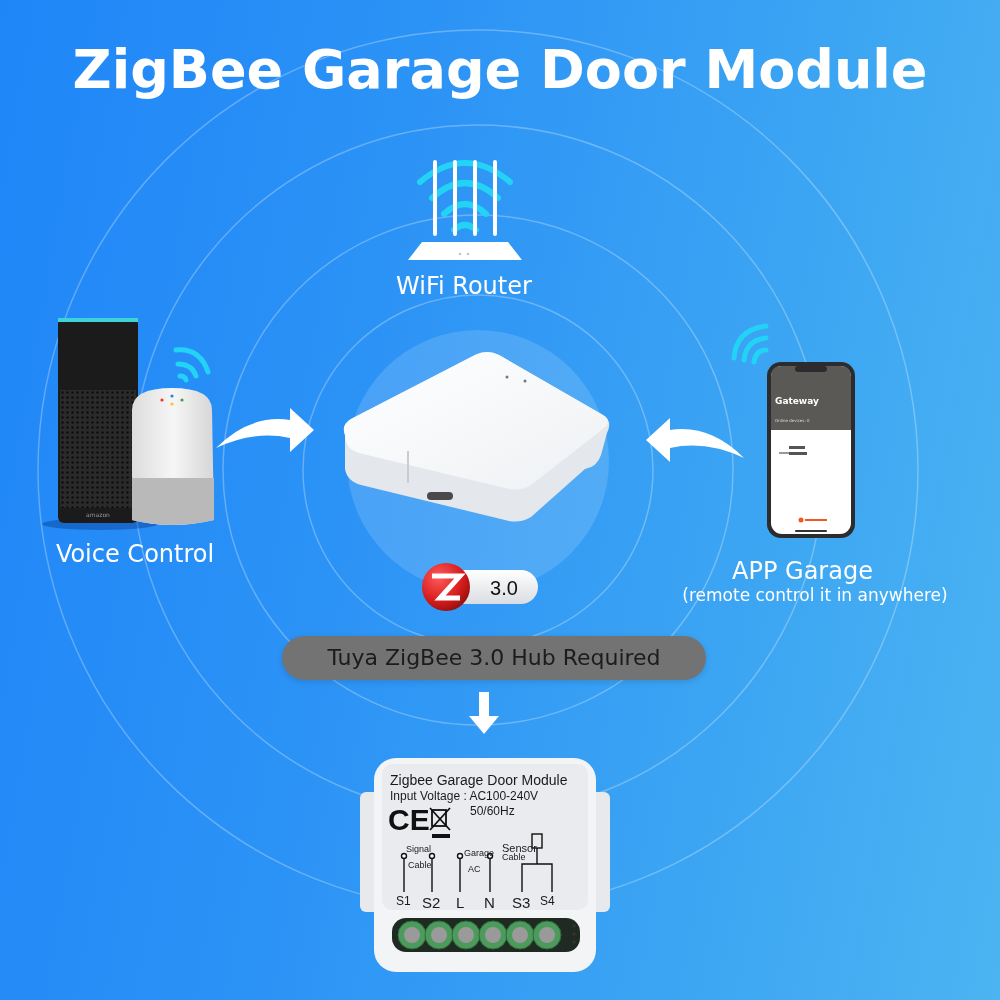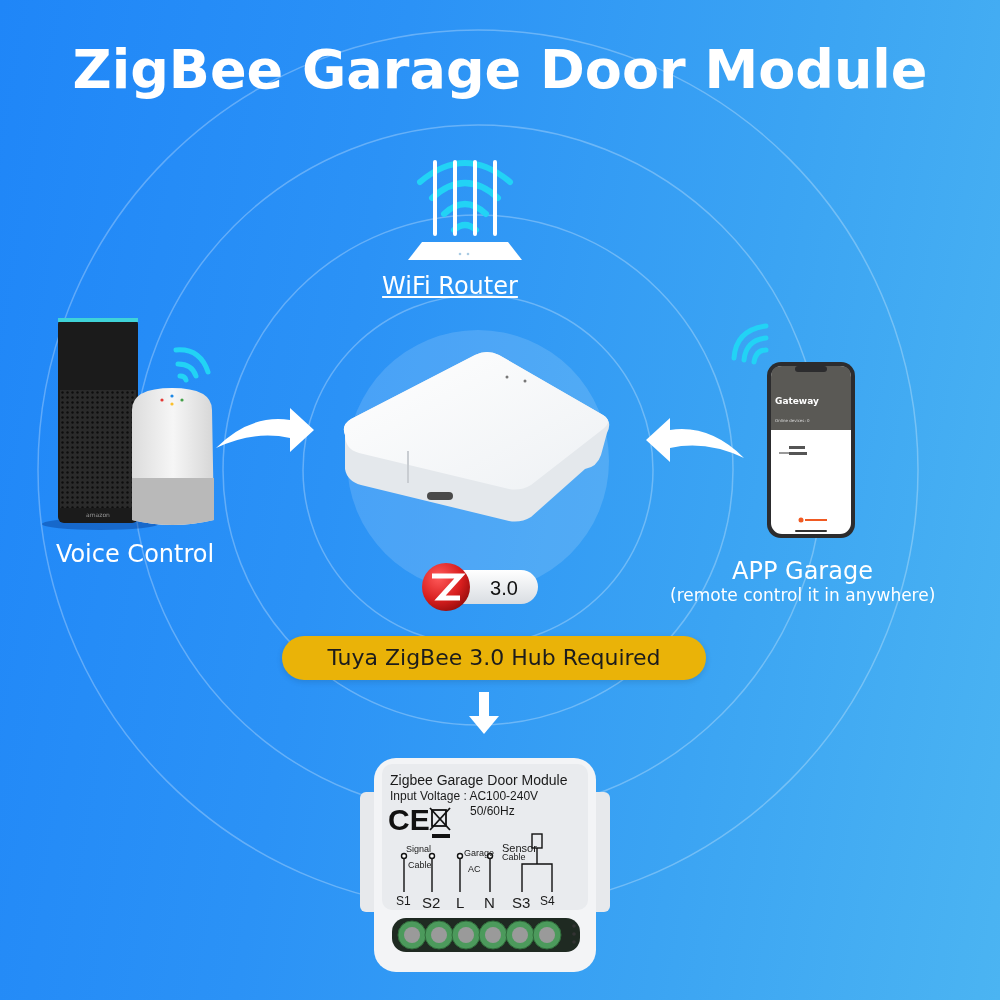--- a/index.html
+++ b/index.html
@@ -10,36 +10,36 @@
     background: linear-gradient(100deg, #1f86f8 0%, #2b92f6 35%, #3ba4f3 70%, #4bb4f2 100%);
     color: #fff;
   }
   .rings { position: absolute; inset: 0; pointer-events: none; }
   .title {
     position: absolute; top: 38px; left: 0; width: 1000px; text-align: center;
     font-family: "DejaVu Sans", sans-serif; font-weight: bold; font-size: 54px;
     letter-spacing: 0px; color: #fff;
   }
   .label { position: absolute; color: #fff; font-size: 24px; text-align: center; }
-  .sublabel { position: absolute; color: #fff; font-size: 17px; }
+  .sublabel { position: absolute; color: #fff; font-size: 17px; text-align: center; }
 
   
   .router { position: absolute; left: 400px; top: 150px; width: 130px; height: 120px; }
   
   .hub-halo {
     position: absolute; left: 347px; top: 330px; width: 262px; height: 262px; border-radius: 50%;
     background: rgba(255,255,255,0.14);
   }
   .hub { position: absolute; left: 335px; top: 345px; width: 280px; height: 180px; }
 
   .zbadge { position: absolute; left: 418px; top: 562px; width: 122px; height: 50px; }
 
   .hub-pill {
     position: absolute; left: 282px; top: 636px; width: 424px; height: 44px; border-radius: 22px;
-    background: #eab308; color: #1c1c1c; font-size: 22px; text-align: center; line-height: 44px;
+    background: #737373; color: #1c1c1c; font-size: 22px; text-align: center; line-height: 44px;
     box-shadow: 0 2px 6px rgba(0,0,0,0.12);
   }
   .down-arrow { position: absolute; left: 467px; top: 692px; width: 34px; height: 44px; }
 
   .module { position: absolute; left: 360px; top: 752px; width: 250px; height: 225px; }
   .mod-text { position: absolute; color: #1a1a1a; font-family: "Liberation Sans", sans-serif; }
 
   .speakers { position: absolute; left: 40px; top: 310px; width: 200px; height: 230px; }
   .phone { position: absolute; left: 765px; top: 360px; width: 92px; height: 180px; }
   .arrow-left { position: absolute; left: 210px; top: 400px; width: 110px; height: 60px; }
@@ -69,21 +69,21 @@
   <g fill="#fff">
     <rect x="33" y="10" width="4" height="76" rx="2"></rect>
     <rect x="53" y="10" width="4" height="76" rx="2"></rect>
     <rect x="73" y="10" width="4" height="76" rx="2"></rect>
     <rect x="93" y="10" width="4" height="76" rx="2"></rect>
     <path d="M22 92 L108 92 L122 110 L8 110 Z"></path>
   </g>
   <circle cx="60" cy="104" r="1.3" fill="#aacbe3"></circle>
   <circle cx="68" cy="104" r="1.3" fill="#aacbe3"></circle>
 </svg>
-<div class="label" style="left:350px; top:272px; width:200px;text-decoration:underline;">WiFi Router</div>
+<div class="label" style="left:364px; top:272px; width:200px;">WiFi Router</div>
 
 <svg class="speakers" viewBox="0 0 200 230">
   <defs>
     <pattern id="mesh" width="5" height="5" patternUnits="userSpaceOnUse">
       <rect width="5" height="5" fill="#2a2a2a"></rect>
       <circle cx="2.5" cy="2.5" r="1.2" fill="#0d0d0d"></circle>
     </pattern>
     <linearGradient id="ghome" x1="0" x2="1">
       <stop offset="0" stop-color="#dcdcdc"></stop>
         <stop offset="0.5" stop-color="#f6f6f6"></stop>

